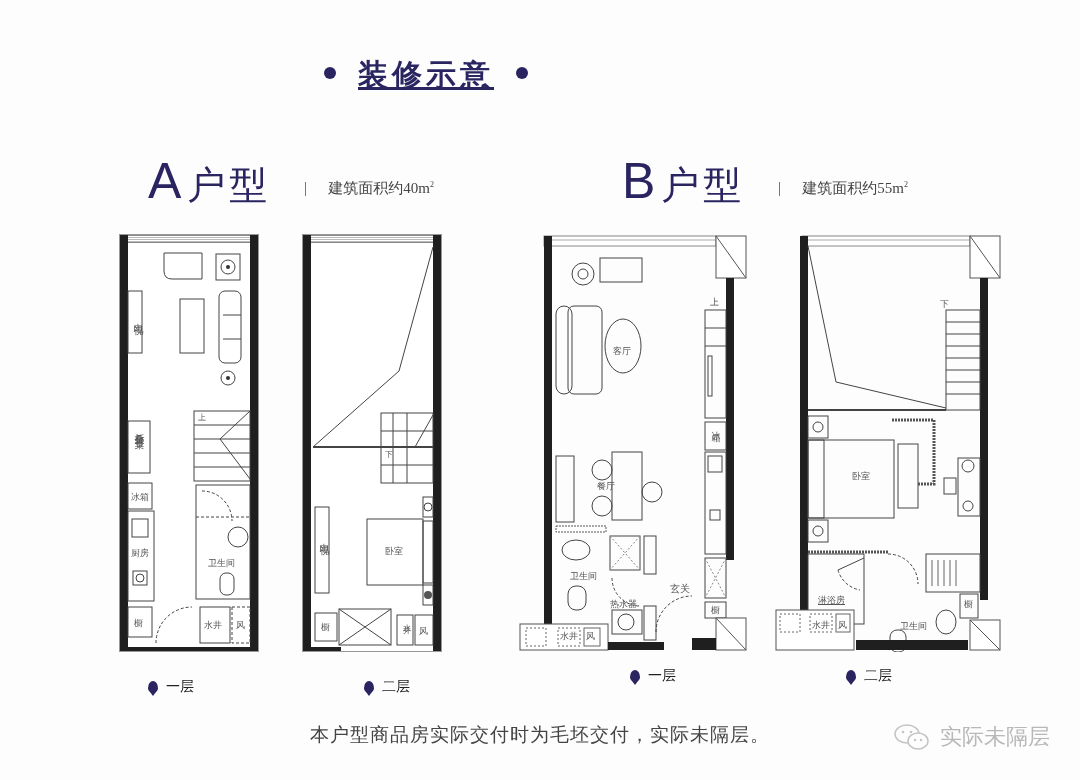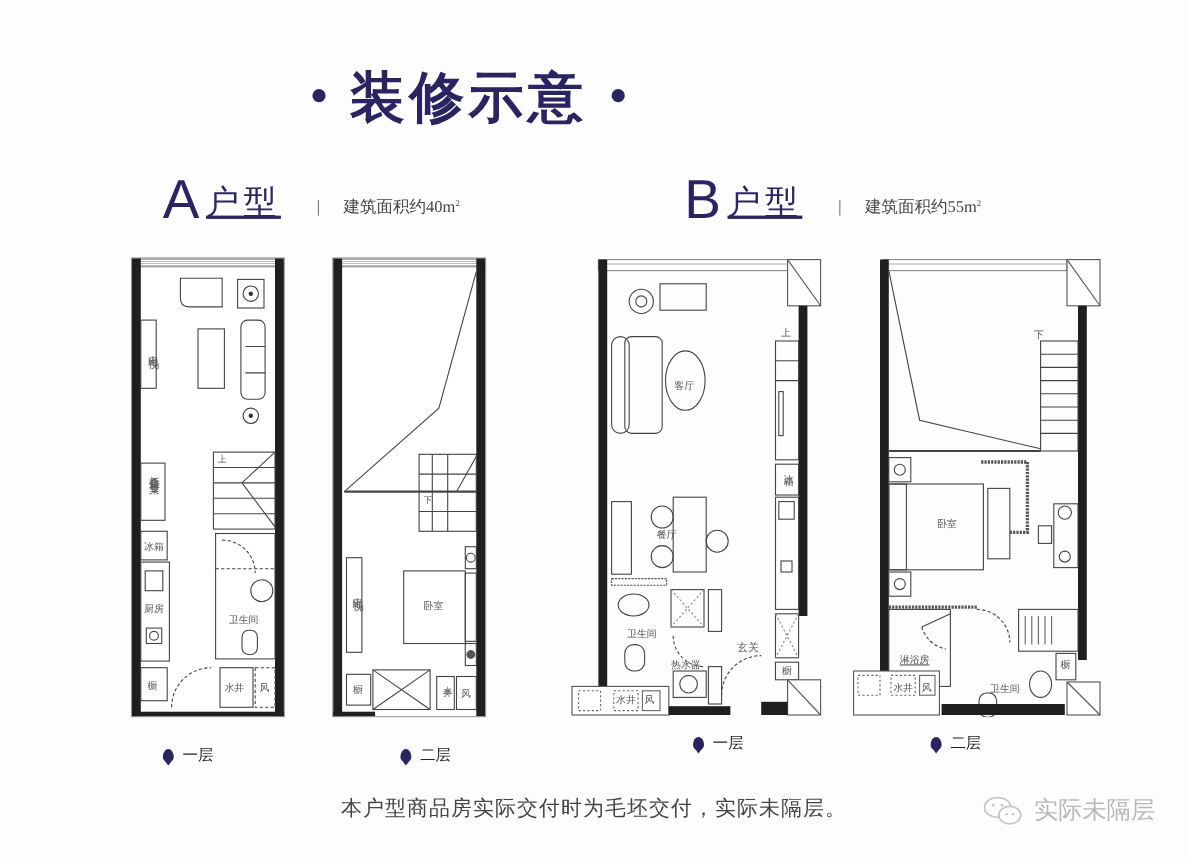--- a/index.html
+++ b/index.html
@@ -1,22 +1,22 @@
 <!DOCTYPE html>
 <html><head>
 <meta charset="utf-8">
 <style>
   html,body{margin:0;padding:0;background:#fdfdfe;}
   body{width:1080px;height:780px;position:relative;overflow:hidden;font-family:"DejaVu Sans","Liberation Sans",sans-serif;color:#333;}
   .abs{position:absolute;}
-  .title{left:0;top:55px;width:852px;text-align:center;font-size:50px;font-weight:bold;color:#2a2460;letter-spacing:4px;}
+  .title{left:0;top:55px;width:852px;text-align:center;font-size:30px;font-weight:bold;color:#2a2460;letter-spacing:4px;text-decoration:underline;}
   .title .dot{display:inline-block;width:12px;height:12px;border-radius:50%;background:#2a2460;vertical-align:middle;margin:0 22px;position:relative;top:-4px;}
   .type-head{top:158px;display:flex;align-items:flex-end;}
   .type-letter{font-family:"Liberation Sans",sans-serif;font-size:50px;color:#2a2460;line-height:46px;}
-  .type-word{font-size:30px;color:#2a2460;margin-left:6px;letter-spacing:4px;line-height:38px;text-decoration:underline;}
+  .type-word{font-size:38px;color:#2a2460;margin-left:6px;letter-spacing:4px;line-height:38px;}
   .type-sep{width:1px;height:14px;background:#777;margin:0 22px 8px 34px;}
   .type-area{font-size:15px;color:#444;margin-bottom:6px;font-family:Liberation Serif, serif;}
   .type-area sup{font-size:8px;}
   .plan{border:1px solid #999;background:#fff;}
   .wall-l,.wall-r{position:absolute;top:0;bottom:0;width:8px;background:#1f1f1f;}
   .window-top{position:absolute;left:0;right:0;top:0;height:6px;border-top:1px solid #888;border-bottom:1px solid #888;background:repeating-linear-gradient(#fff 0 1px,#bbb 1px 2px);}
   .floor-bottom{position:absolute;left:0;right:0;bottom:0;height:4px;background:#1f1f1f;}
   .room-label{position:absolute;font-family:"DejaVu Serif","Liberation Serif",serif;font-size:10px;color:#555;white-space:nowrap;}
   .vert{writing-mode:vertical-rl;letter-spacing:2px;}
   .floor-tag{font-size:14px;color:#222;display:flex;align-items:center;gap:8px;}

